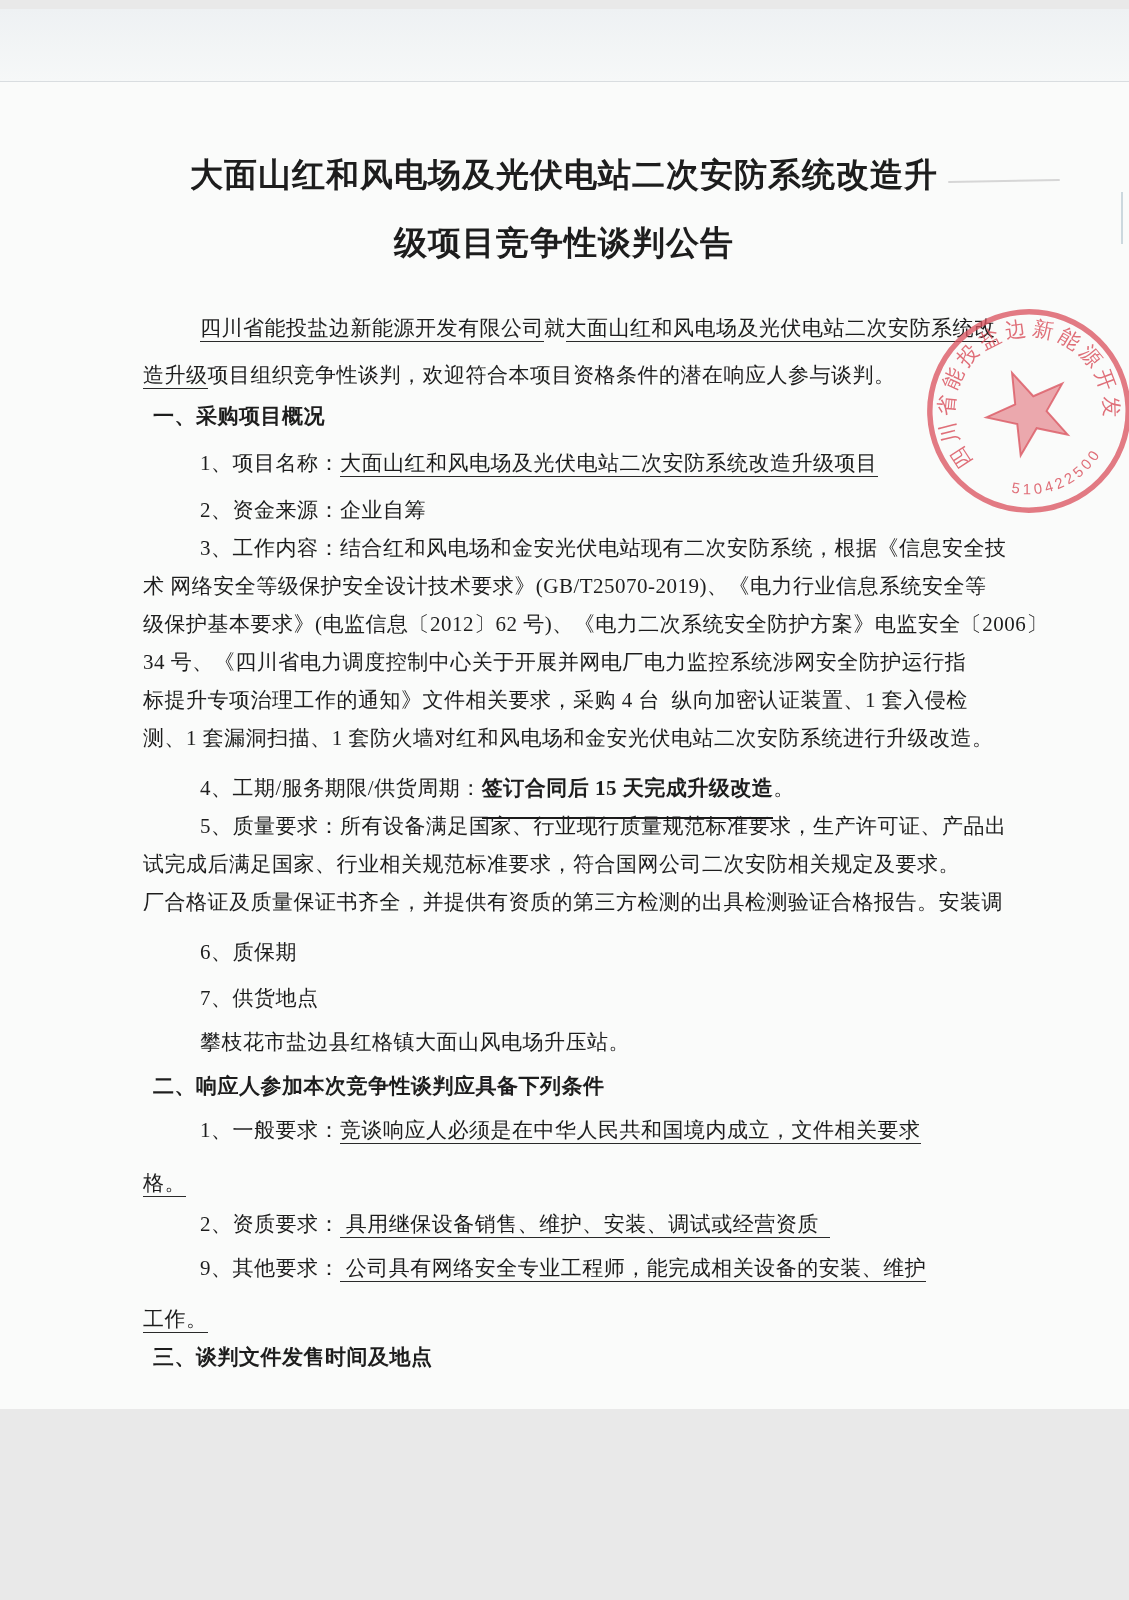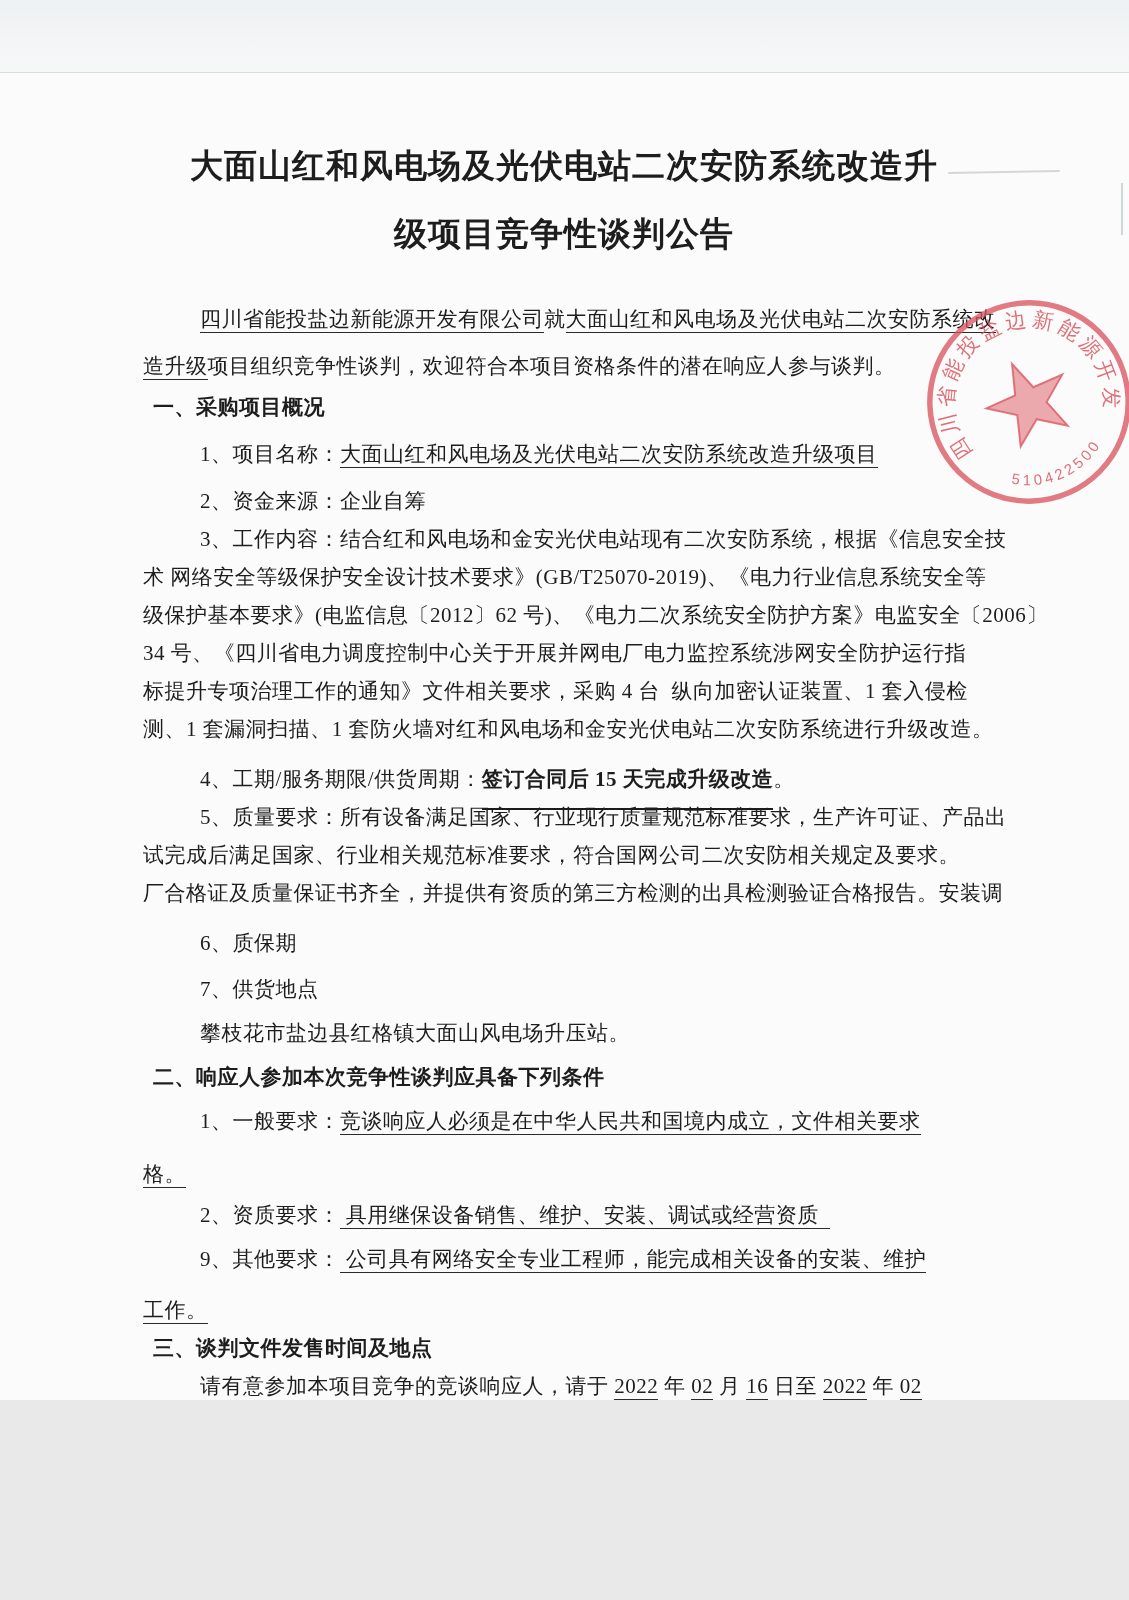--- a/index.html
+++ b/index.html
@@ -1,19 +1,19 @@
 <!DOCTYPE html>
 <html><head>
 <meta charset="utf-8">
 <style>
   html,body{margin:0;padding:0;background:#e9e9e9;}
   .page{
     position:relative;
     width:1129px;height:1400px;
-    margin:0 auto;
+    margin:9px auto;
     background:#fafbfa;
     overflow:hidden;
     font-family:"Liberation Serif","DejaVu Serif",serif;
     color:#1d1d1d;
   }
   .top-band{
     position:absolute;left:0;top:0;width:100%;height:72px;
     background:linear-gradient(#eef1f3,#f6f8f8);
   }
   .hairline{
@@ -112,21 +112,20 @@
     <p class="ln mt15"><span class="u">格。</span></p>
 
     <p class="ln ind mt3"><span>2、资质要求：</span><span class="u">&nbsp;具用继保设备销售、维护、安装、调试或经营资质&nbsp;&nbsp;</span></p>
 
     <p class="ln ind mt6"><span>9、其他要求：</span><span class="u">&nbsp;公司具有网络安全专业工程师，能完成相关设备的安装、维护</span></p>
     <p class="ln mt13"><span class="u">工作。</span></p>
 
 
     <p class="ln hd mt0">三、谈判文件发售时间及地点</p>
 
-    <p class="ln ind mt0"><span>请有意参加本项目竞争的竞谈响应人，请于 </span><span class="u">2022</span><span> 年 </span><span class="u">02</span><span> 月 </span><span class="u">16</span><span> 日至 </span><span class="u">2022</span><span> 年 </span><span class="u">02</span></p>
 
   </div>
 
   <div class="stamp">
     <svg width="238" height="238" viewBox="0 0 240 240">
       <circle cx="120" cy="120" r="100" fill="none" stroke="#db545f" stroke-width="5.5" stroke-opacity="0.85"></circle>
       <polygon points="120,78 130,108.2 161.8,108.4 136.2,127.3 145.9,157.6 120,139 94.1,157.6 103.8,127.3 78.2,108.4 110,108.2" fill="#db545f" fill-opacity="0.55" stroke="#d94f5b" stroke-width="2" stroke-opacity="0.85"></polygon>
       <defs>
         <path id="arcTop" d="M 50.2 150 A 76 76 0 1 1 189.8 150" fill="none"></path>
         <path id="arcBottom" d="M 52.5 170 A 84 84 0 0 0 187.5 170" fill="none"></path>

